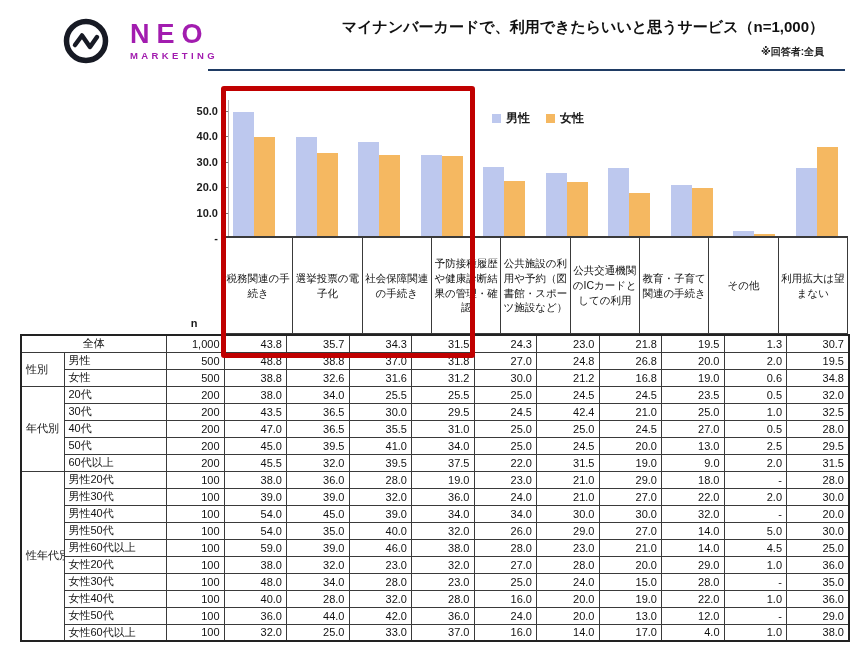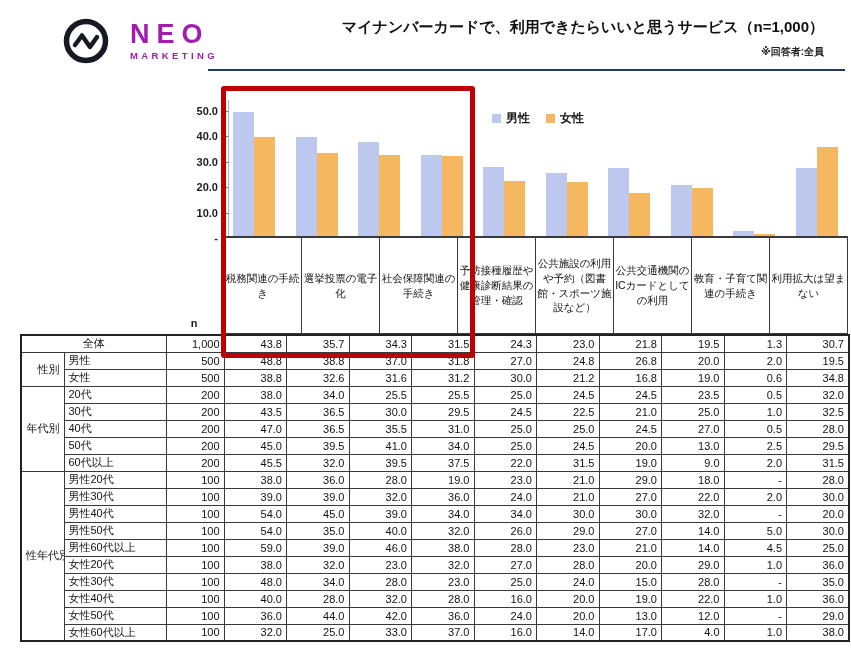--- a/index.html
+++ b/index.html
@@ -43,21 +43,21 @@
               font-weight:500; color:#111; }
   #n-label { position:absolute; left:165px; top:317px; width:58px; text-align:center;
              font-size:11px; font-weight:600; }
 
   
   #results-table { position:absolute; left:20px; top:334px; border-collapse:collapse;
                    table-layout:fixed; width:828px; }
   #results-table td { border:1px solid #3a3a3a; font-size:11px; height:17px;
                       padding:0 4px; white-space:nowrap; overflow:hidden; color:#111; }
   #results-table { border:2px solid #222; }
-  td.group-cell { text-align:right; font-weight:500; }
+  td.group-cell { text-align:left; font-weight:500; }
   td.label-cell { text-align:left; font-weight:500; }
   td.total-cell { text-align:center; font-weight:500;margin-left:22px; }
   td.n-cell, td.val-cell { text-align:right; padding-right:5px; }
   tr.group-end td { border-bottom:2px solid #222; }
 
   
   #highlight-box { position:absolute; left:221px; top:86px; width:254px; height:272px;
                    border:5px solid #c00000; border-radius:3px; z-index:10; pointer-events:none; }
 </style>
 </head>
@@ -152,20 +152,21 @@
     </div>
 
   <div id="cat-header">
       <div class="cat-cell">税務関連の手続き</div>
       <div class="cat-cell">選挙投票の電子化</div>
       <div class="cat-cell">社会保障関連の手続き</div>
       <div class="cat-cell">予防接種履歴や健康診断結果の管理・確認</div>
       <div class="cat-cell">公共施設の利用や予約（図書館・スポーツ施設など）</div>
       <div class="cat-cell">公共交通機関のICカードとしての利用</div>
       <div class="cat-cell">教育・子育て関連の手続き</div>
+      <div class="cat-cell">その他</div>
       <div class="cat-cell">利用拡大は望まない</div>
     </div>
   <div id="n-label">n</div>
 
   <table id="results-table">
     <colgroup>
       <col style="width:43px">
         <col style="width:102px">
         <col style="width:58px">
       <col style="width:62.5px">
@@ -239,21 +240,21 @@
           <td class="val-cell">32.0</td>
         </tr>
         <tr>
           <td class="label-cell">30代</td>
           <td class="n-cell">200</td>
           <td class="val-cell">43.5</td>
           <td class="val-cell">36.5</td>
           <td class="val-cell">30.0</td>
           <td class="val-cell">29.5</td>
           <td class="val-cell">24.5</td>
-          <td class="val-cell">22.5</td>
+          <td class="val-cell">42.4</td>
           <td class="val-cell">21.0</td>
           <td class="val-cell">25.0</td>
           <td class="val-cell">1.0</td>
           <td class="val-cell">32.5</td>
         </tr>
         <tr>
           <td class="label-cell">40代</td>
           <td class="n-cell">200</td>
           <td class="val-cell">47.0</td>
           <td class="val-cell">36.5</td>

